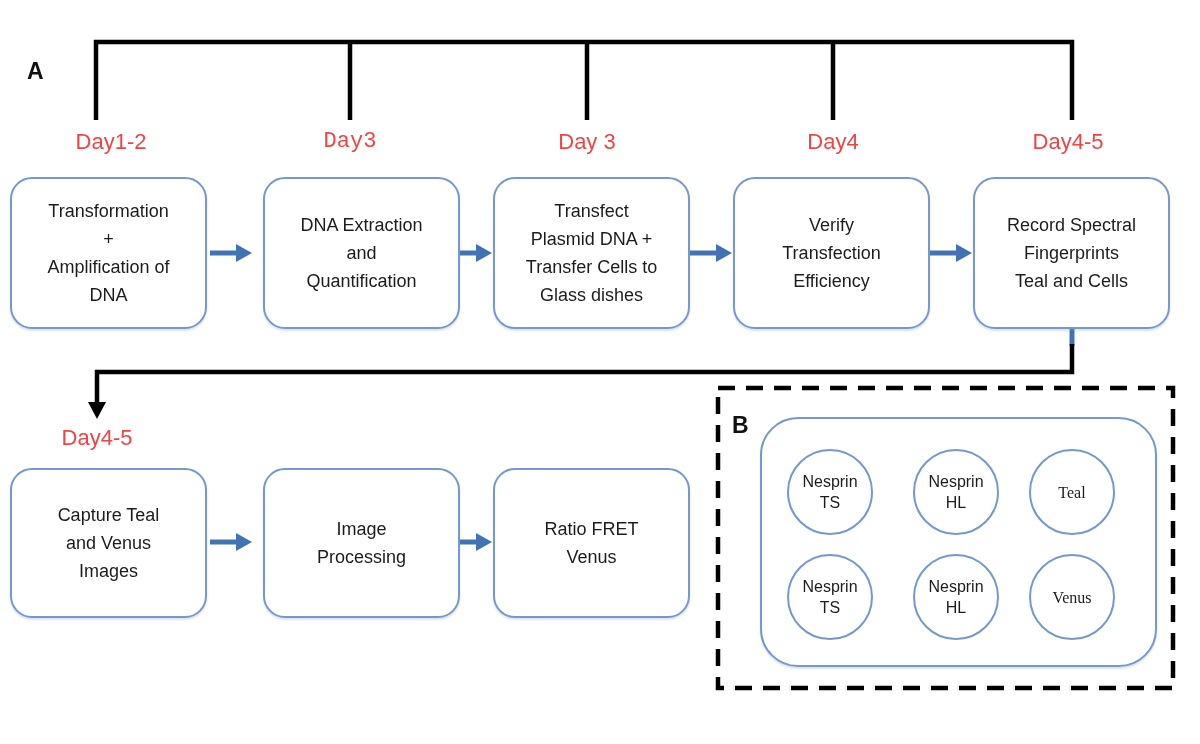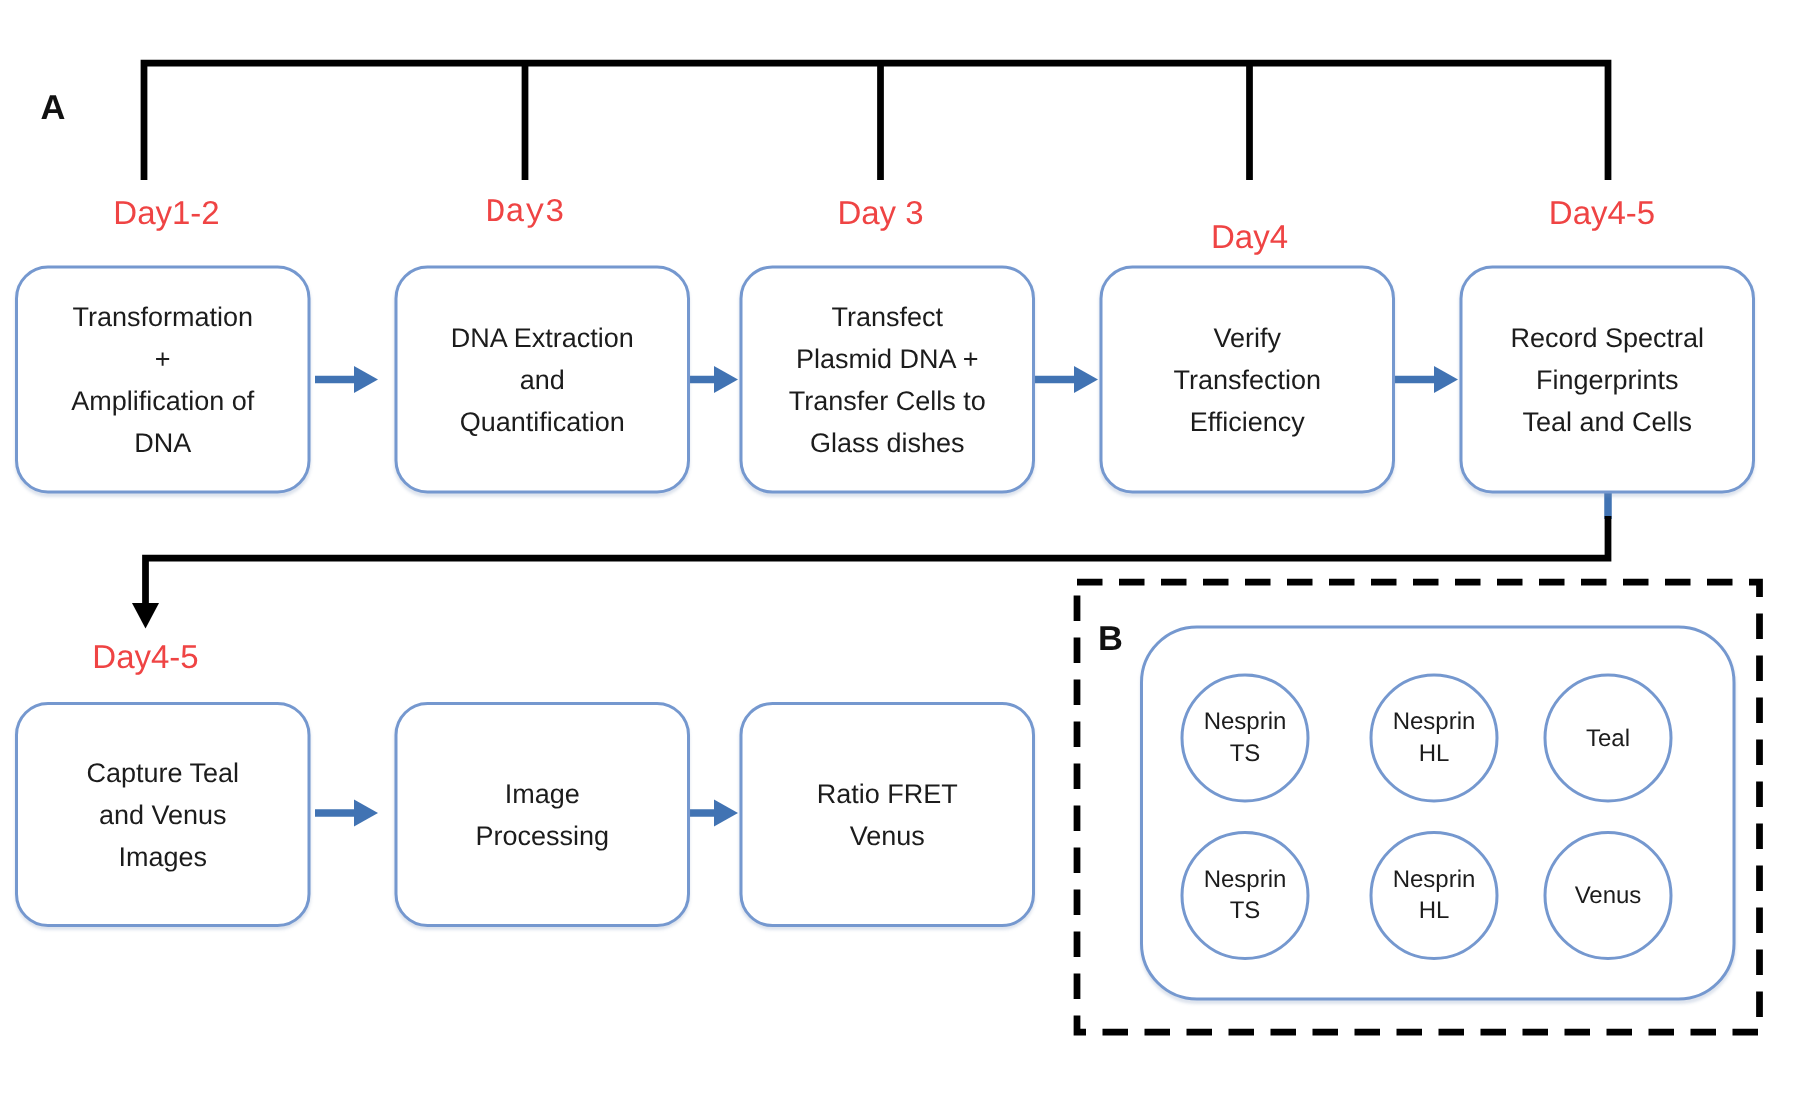--- a/index.html
+++ b/index.html
@@ -51,21 +51,21 @@
     position:absolute;
     width:82px;height:82px;
     border:2px solid #7598cf;border-radius:50%;
     background:#ffffff;
     display:flex;align-items:center;justify-content:center;
     text-align:center;
     font-size:16px;line-height:21px;
     white-space:pre-line;
   }
   .c-r1{top:449px;} .c-r2{top:554px;}
-  .c-c1{left:787px;} .c-c2{left:913px;} .c-c3{left:1029px;}
+  .c-c1{left:787px;} .c-c2{left:913px;} .c-c3{left:1029px;font-family:Liberation Serif, serif;}
 </style>
 </head>
 <body>
 
 <div class="stage">
 
   <svg class="overlay" viewBox="0 0 1200 744" xmlns="http://www.w3.org/2000/svg">
 
     <g stroke="#000000" stroke-width="4.5" fill="none">
       <path d="M96,120 L96,42 L1072,42 L1072,120"></path>
@@ -108,21 +108,21 @@
     </g>
 
     <rect x="718" y="388" width="455" height="300" fill="none" stroke="#000000" stroke-width="4.5" stroke-dasharray="17 11"></rect>
   </svg>
 
   <div class="panel-label" style="left:27px;top:58px;">A</div>
 
   <div class="day-label" style="left:31px;top:128px;">Day1-2</div>
   <div class="day-label" style="left:270px;top:128px;font-family:Liberation Mono, monospace;">Day3</div>
   <div class="day-label" style="left:507px;top:128px;">Day 3</div>
-  <div class="day-label" style="left:753px;top:128px;margin-top:16px;">Day4</div>
+  <div class="day-label" style="left:753px;top:128px;">Day4</div>
   <div class="day-label" style="left:988px;top:128px;">Day4-5</div>
 
   <div class="flow-box row1 bx1">
     <span class="box-text">Transformation
 +
 Amplification of
 DNA</span>
   </div>
   <div class="flow-box row1 bx2">
     <span class="box-text">DNA Extraction

